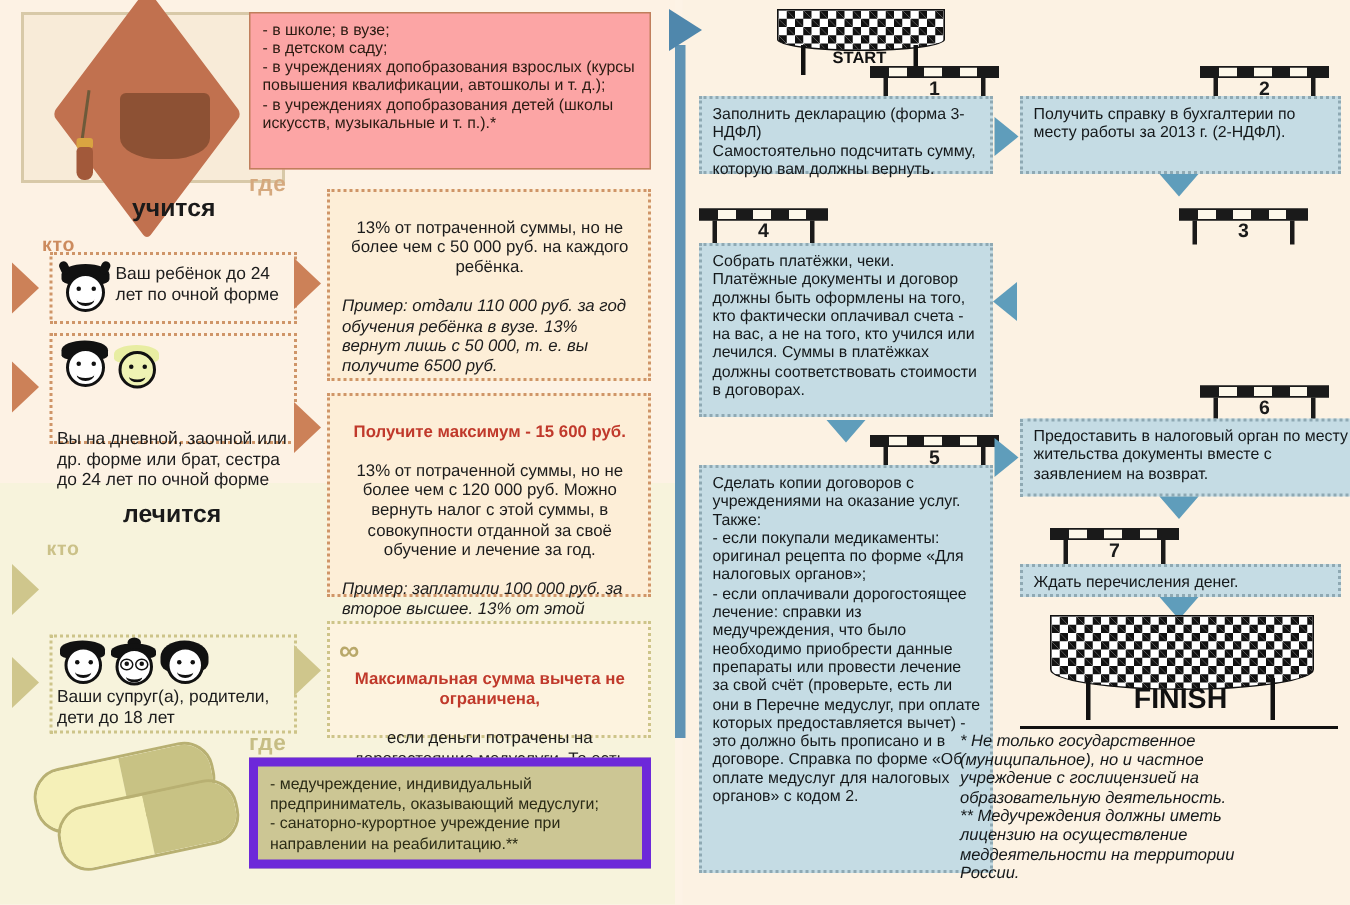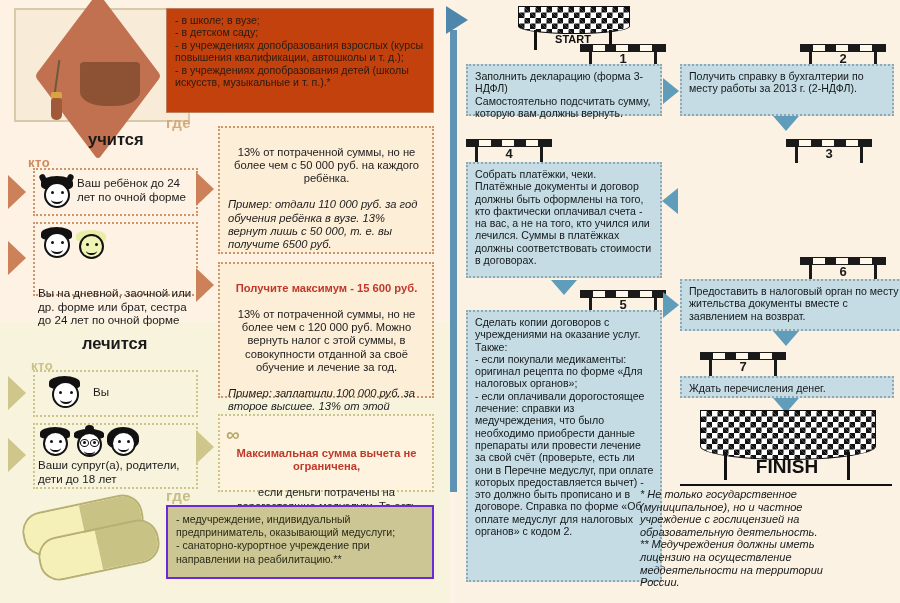--- a/index.html
+++ b/index.html
@@ -18,28 +18,28 @@
   .panel-flow{position:absolute;left:450px;top:0;width:450px;height:603px;background:#fdf3e6;}
   .panel-flow-inner{position:absolute;left:455px;top:0;width:445px;height:603px;background:#fcf2e3;}
 
   
   .edu-card{
     position:absolute;left:14px;top:8px;width:172px;height:110px;
     background:#f8ebd8;border:2px solid #d8c9a8;
   }
   .edu-list{
     position:absolute;left:166px;top:8px;width:268px;height:105px;
-    background:#c2410c;border:1px solid #c07f5c;
+    background:#fca5a5;border:1px solid #c07f5c;
     padding:5px 6px 4px 8px;box-sizing:border-box;
     font-size:10.6px;line-height:12.4px;color:#2b1b12;
     white-space:pre-line;
   }
   .med-list{
     position:absolute;left:166px;top:505px;width:268px;height:74px;
-    background:#ccc694;border:2px solid #6d28d9;
+    background:#ccc694;border:6px solid #6d28d9;
     padding:6px 6px 20px 8px;box-sizing:border-box;
     font-size:10.6px;line-height:13.2px;color:#2b2b16;
     white-space:pre-line;
   }
 
   .gde{position:absolute;font-size:15px;font-weight:bold;color:#d5a97e;letter-spacing:.5px;}
   .gde-edu{left:166px;top:114px;}
   .gde-med{left:166px;top:487px;color:#c6bd84;}
 
   .section-title{position:absolute;font-size:16.5px;font-weight:bold;color:#1a1a1a;}
@@ -241,31 +241,20 @@
   <div class="amtbox edu ab2">
     <div class="hl" style="text-align:center;">Получите максимум - 15 600 руб.</div>
     <div style="text-align:center;">13% от потраченной суммы, но не более чем с 120 000 руб. Можно вернуть налог с этой суммы, в совокупности отданной за своё обучение и лечение за год.</div>
     <div class="i">Пример: заплатили 100 000 руб. за второе высшее. 13% от этой суммы - 13 000 руб.</div>
   </div>
 
   <div class="section-title title-lechitsya">лечится</div>
   <div class="kto kto-med">кто</div>
 
   <div class="arrow-r ar-med" style="left:8px;top:376px;"></div>
-  <div class="whobox med wb3">
-    <div class="bdr"></div>
-    <div class="face" style="left:14px;top:6px;width:36px;height:34px;">
-      <div class="hair" style="left:2px;top:0;width:31px;height:13px;background:#111;border-radius:50% 50% 25% 25%;"></div>
-      <div class="fc" style="left:5px;top:5px;width:27px;height:27px;background:#fff;"></div>
-      <div class="eye" style="left:12px;top:15px;"></div>
-      <div class="eye" style="left:23px;top:15px;"></div>
-      <div class="smile" style="left:13px;top:19px;width:12px;height:7px;"></div>
-    </div>
-    <div class="txt">Вы</div>
-  </div>
 
   <div class="arrow-r ar-med" style="left:8px;top:438px;"></div>
   <div class="whobox med wb4">
     <div class="bdr"></div>
     <div class="face" style="left:6px;top:4px;width:34px;height:30px;">
       <div class="hair" style="left:1px;top:0;width:30px;height:12px;background:#111;border-radius:50% 50% 25% 25%;"></div>
       <div class="fc" style="left:4px;top:4px;width:25px;height:25px;background:#fff;"></div>
       <div class="eye" style="left:11px;top:13px;"></div>
       <div class="eye" style="left:20px;top:13px;"></div>
       <div class="smile" style="left:11px;top:17px;width:11px;height:6px;"></div>

